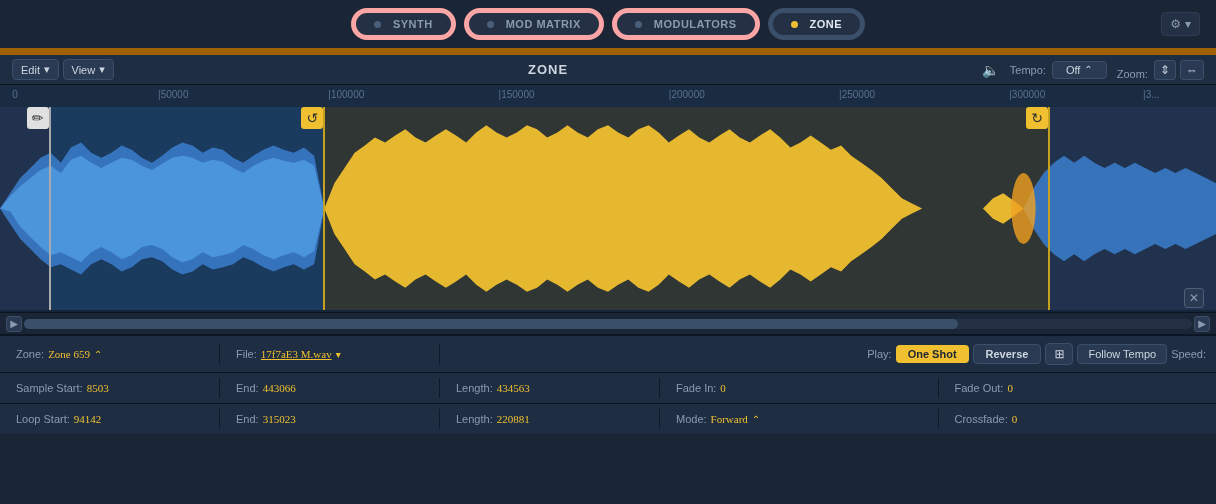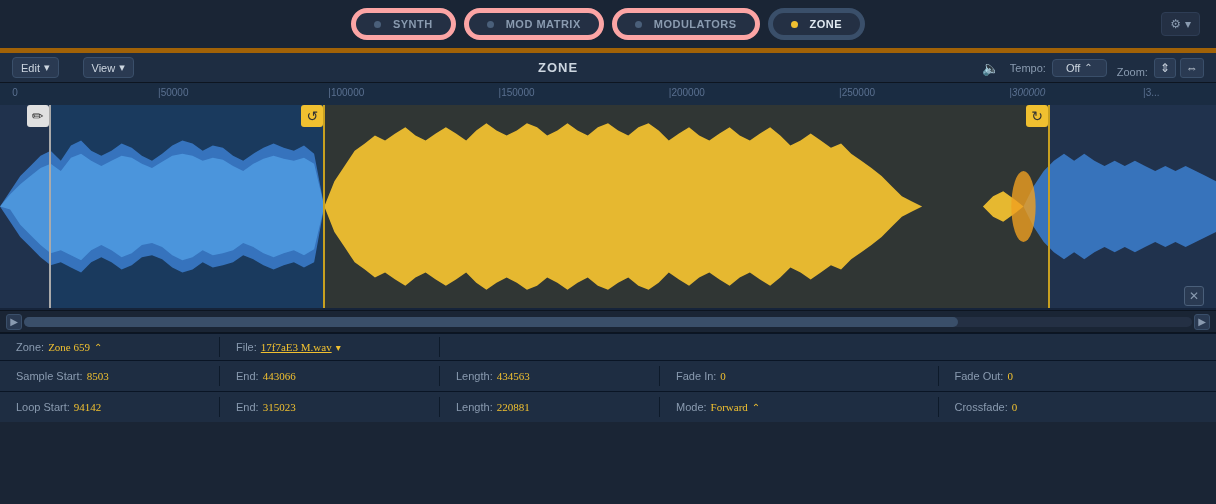--- a/index.html
+++ b/index.html
@@ -63,24 +63,24 @@
       padding: 4px 8px;
       cursor: pointer;
       color: #8a9bb0;
     }
 
     
     .toolbar {
       display: flex;
       align-items: center;
       background: #1e2d42;
-      border-top: 5px solid #a16207;
+      border-top: 7px solid #a16207;
       border-bottom: 1px solid #0d1520;
       padding: 4px 12px;
-      gap: 24px;
+      gap: 4px;
     }
     .toolbar-btn {
       display: flex;
       align-items: center;
       gap: 4px;
       padding: 3px 8px;
       border-radius: 4px;
       background: #2a3a52;
       border: 1px solid #3a4f6a;
       color: #cdd6e0;
@@ -412,21 +412,21 @@
 
 <div class="waveform-container">
 
   <div class="waveform-ruler">
     <span class="ruler-marker" style="left:1%;">0</span>
     <span class="ruler-marker" style="left:13%;">|50000</span>
     <span class="ruler-marker" style="left:27%;">|100000</span>
     <span class="ruler-marker" style="left:41%;">|150000</span>
     <span class="ruler-marker" style="left:55%;">|200000</span>
     <span class="ruler-marker" style="left:69%;">|250000</span>
-    <span class="ruler-marker" style="left:83%;font-style:italic;">|300000</span>
+    <span class="ruler-marker" style="left:83%;">|300000</span>
     <span class="ruler-marker" style="left:94%;">|3...</span>
   </div>
 
   <div class="pre-region" style="left:0%;width:4%;"></div>
 
   <div style="position:absolute;top:22px;left:4%;width:22.6%;bottom:24px;background:rgba(30,80,130,0.5);"></div>
 
   <div class="loop-region" style="left:26.6%;width:59.6%;"></div>
 
   <div class="post-region" style="left:86.2%;right:0;"></div>
@@ -521,20 +521,28 @@
     <div style="padding:4px 16px;border-right:1px solid #0d1a2a;min-width:220px;">
       <div class="info-field">
         <span class="lbl">File:</span>
         <span class="val info-value file">17f7aE3 M.wav</span>
         <span class="val" style="cursor:pointer;font-size:10px;">▾</span>
       </div>
     </div>
 
     <div style="flex:1;"></div>
 
+    <div class="play-cell">
+      <span class="lbl">Play:</span>
+      <button class="play-btn one-shot">One Shot</button>
+      <button class="play-btn reverse">Reverse</button>
+      <span class="play-icon-btn">⊞</span>
+      <button class="follow-tempo-btn">Follow Tempo</button>
+      <span class="lbl">Speed:</span>
+    </div>
   </div>
 
   <div style="display:flex;align-items:flex-end;border-bottom:1px solid #0a1525;padding:5px 0;">
     <div style="padding:4px 16px;border-right:1px solid #0d1a2a;min-width:220px;">
       <div class="info-field">
         <span class="lbl">Sample Start:</span>
         <span class="val" style="cursor:pointer;">8503</span>
       </div>
     </div>
     <div style="padding:4px 16px;border-right:1px solid #0d1a2a;min-width:220px;">

